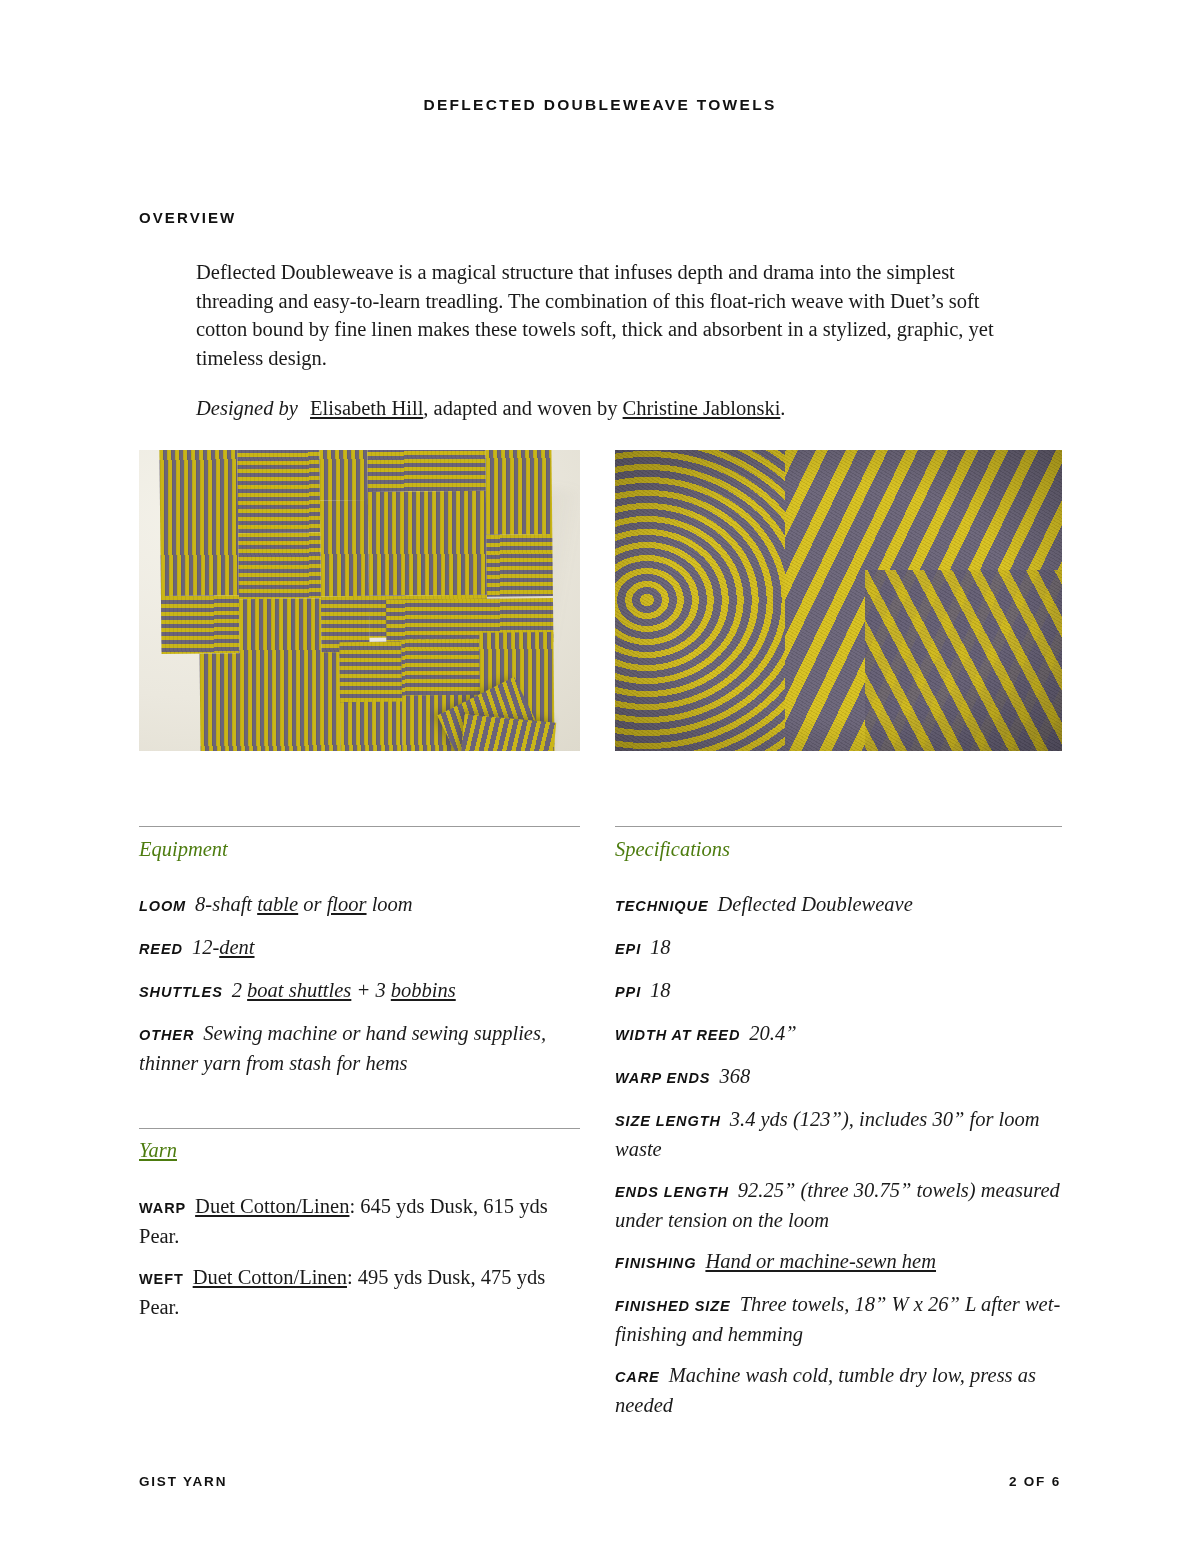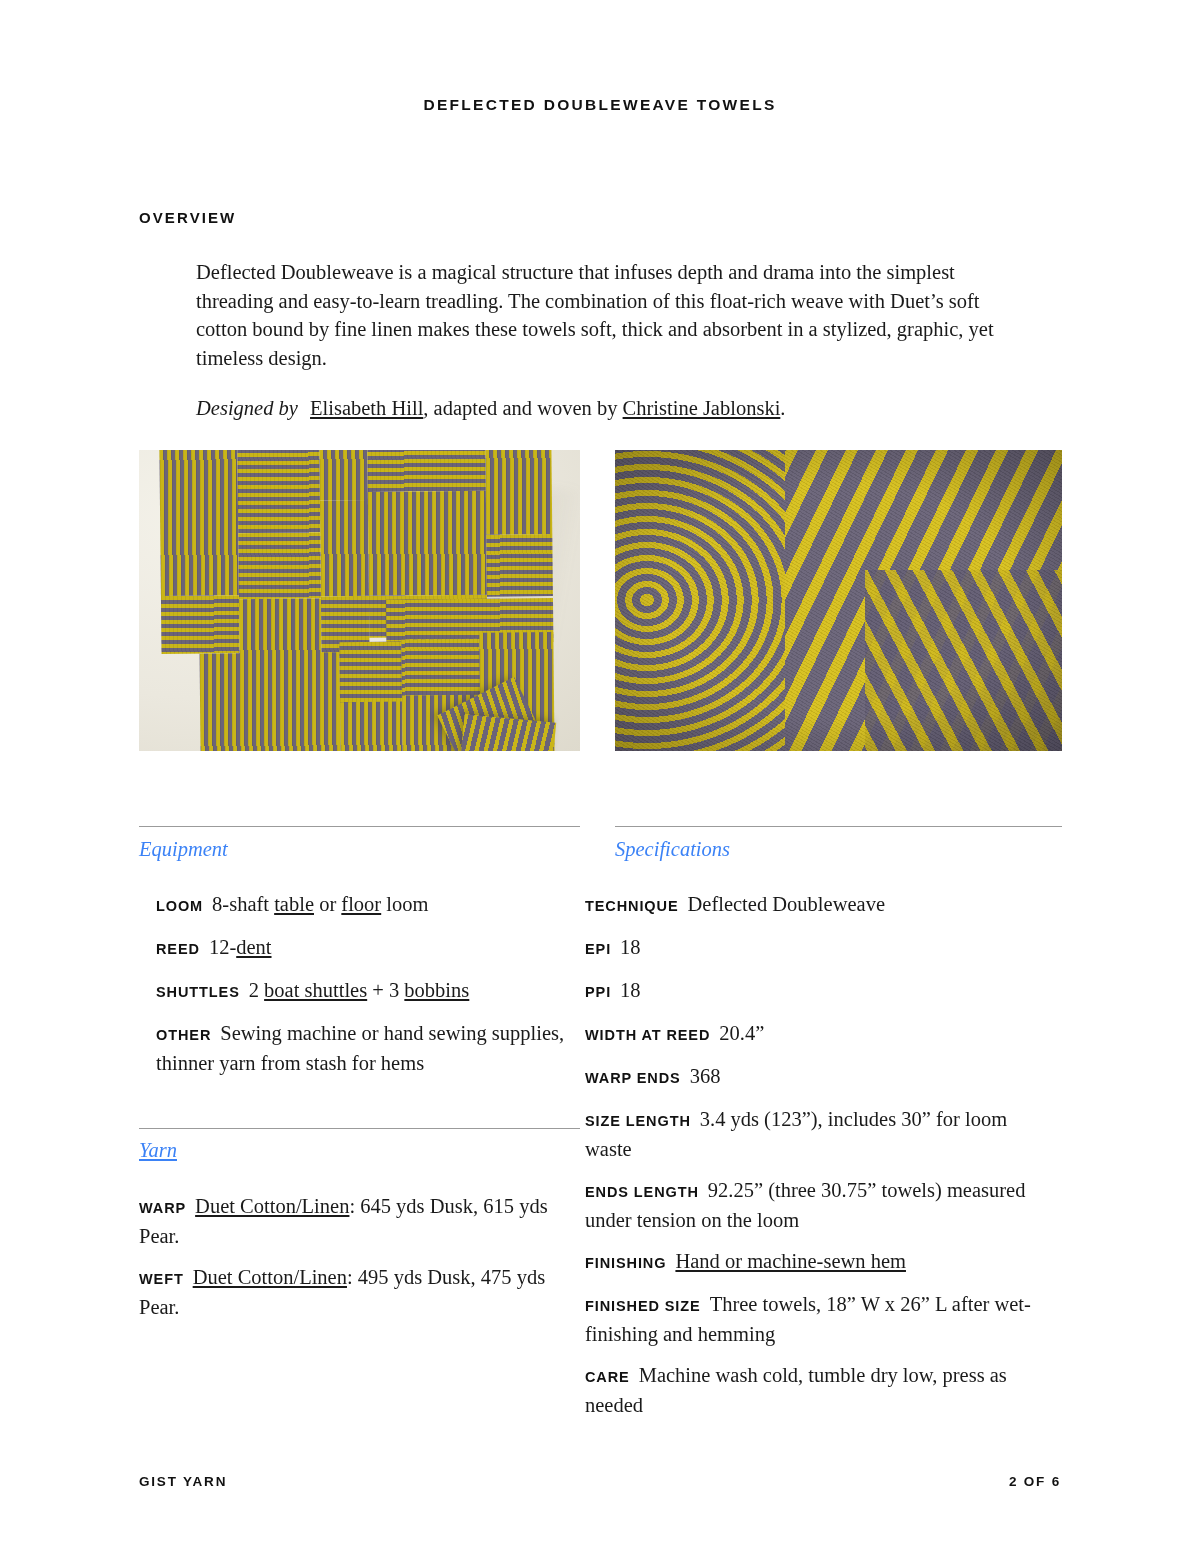--- a/index.html
+++ b/index.html
@@ -181,21 +181,21 @@
   
   .rule {
     position: absolute;
     height: 1px;
     background: #9b9b9b;
   }
   .col-sub {
     position: absolute;
     font-style: italic;
     font-size: 20.5px;
-    color: #3b82f6;
+    color: #4d7c0f;
   }
 
   
   .speclist {
     position: absolute;
     font-size: 20.5px;
     line-height: 28px;
     color: #1a1a1a;
   }
   .speclist .row { margin-bottom: 13px; }
@@ -276,37 +276,37 @@
         <div class="diag-field"></div>
         <div class="diag-field2"></div>
         <div class="tex-noise"></div>
         <div class="vig"></div>
       </div>
     </div>
   </div>
 
   <div class="rule" style="left:139px; top:826px; width:441px;"></div>
   <div class="col-sub" style="left:139px; top:838px;">Equipment</div>
-  <div class="speclist" id="equipment-list" style="left:156px; top:890px; width:432px;">
+  <div class="speclist" id="equipment-list" style="left:139px; top:890px; width:432px;font-style:italic;">
       <div class="row"><span class="lbl">LOOM</span><span class="sp"></span><span class="val"><span>8-shaft </span><a class="lnk" href="#">table</a><span> or </span><a class="lnk" href="#">floor</a><span> loom</span></span></div>
       <div class="row"><span class="lbl">REED</span><span class="sp"></span><span class="val"><span>12-</span><a class="lnk" href="#">dent</a></span></div>
       <div class="row"><span class="lbl">SHUTTLES</span><span class="sp"></span><span class="val"><span>2 </span><a class="lnk" href="#">boat shuttles</a><span> + 3 </span><a class="lnk" href="#">bobbins</a></span></div>
       <div class="row"><span class="lbl">OTHER</span><span class="sp"></span><span class="val"><span>Sewing machine or hand sewing supplies, thinner yarn from stash for hems</span></span></div>
     </div>
 
   <div class="rule" style="left:139px; top:1128px; width:441px;"></div>
   <div class="col-sub" style="left:139px; top:1139px;text-decoration:underline;">Yarn</div>
   <div class="speclist" id="yarn-list" style="left:139px; top:1192px; width:432px;">
       <div class="row"><span class="lbl">WARP</span><span class="sp"></span><span class="val"><a class="lnk" href="#">Duet Cotton/Linen</a><span>: 645 yds Dusk, 615 yds Pear.</span></span></div>
       <div class="row"><span class="lbl">WEFT</span><span class="sp"></span><span class="val"><a class="lnk" href="#">Duet Cotton/Linen</a><span>: 495 yds Dusk, 475 yds Pear.</span></span></div>
     </div>
 
   <div class="rule" style="left:615px; top:826px; width:447px;"></div>
   <div class="col-sub" style="left:615px; top:838px;">Specifications</div>
-  <div class="speclist" id="spec-list" style="left:585px; top:890px; width:447px;">
+  <div class="speclist" id="spec-list" style="left:615px; top:890px; width:447px;font-style:italic;">
       <div class="row"><span class="lbl">TECHNIQUE</span><span class="sp"></span><span class="val"><span>Deflected Doubleweave</span></span></div>
       <div class="row"><span class="lbl">EPI</span><span class="sp"></span><span class="val"><span>18</span></span></div>
       <div class="row"><span class="lbl">PPI</span><span class="sp"></span><span class="val"><span>18</span></span></div>
       <div class="row"><span class="lbl">WIDTH AT REED</span><span class="sp"></span><span class="val"><span>20.4”</span></span></div>
       <div class="row"><span class="lbl">WARP ENDS</span><span class="sp"></span><span class="val"><span>368</span></span></div>
       <div class="row"><span class="lbl">SIZE LENGTH</span><span class="sp"></span><span class="val"><span>3.4 yds (123”), includes 30” for loom waste</span></span></div>
       <div class="row"><span class="lbl">ENDS LENGTH</span><span class="sp"></span><span class="val"><span>92.25” (three 30.75” towels) measured under tension on the loom</span></span></div>
       <div class="row"><span class="lbl">FINISHING</span><span class="sp"></span><span class="val"><a class="lnk" href="#">Hand or machine-sewn hem</a></span></div>
       <div class="row"><span class="lbl">FINISHED SIZE</span><span class="sp"></span><span class="val"><span>Three towels, 18” W x 26” L after wet-finishing and hemming</span></span></div>
       <div class="row"><span class="lbl">CARE</span><span class="sp"></span><span class="val"><span>Machine wash cold,  tumble dry low, press as needed</span></span></div>

